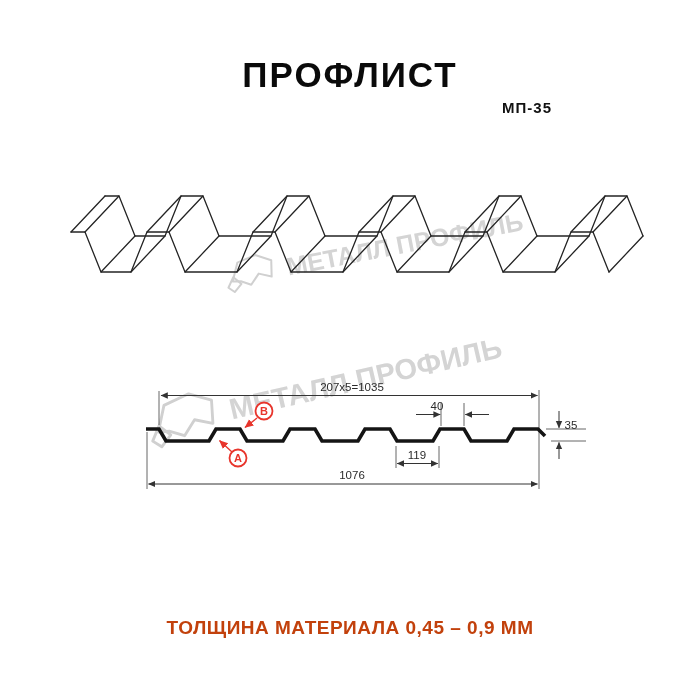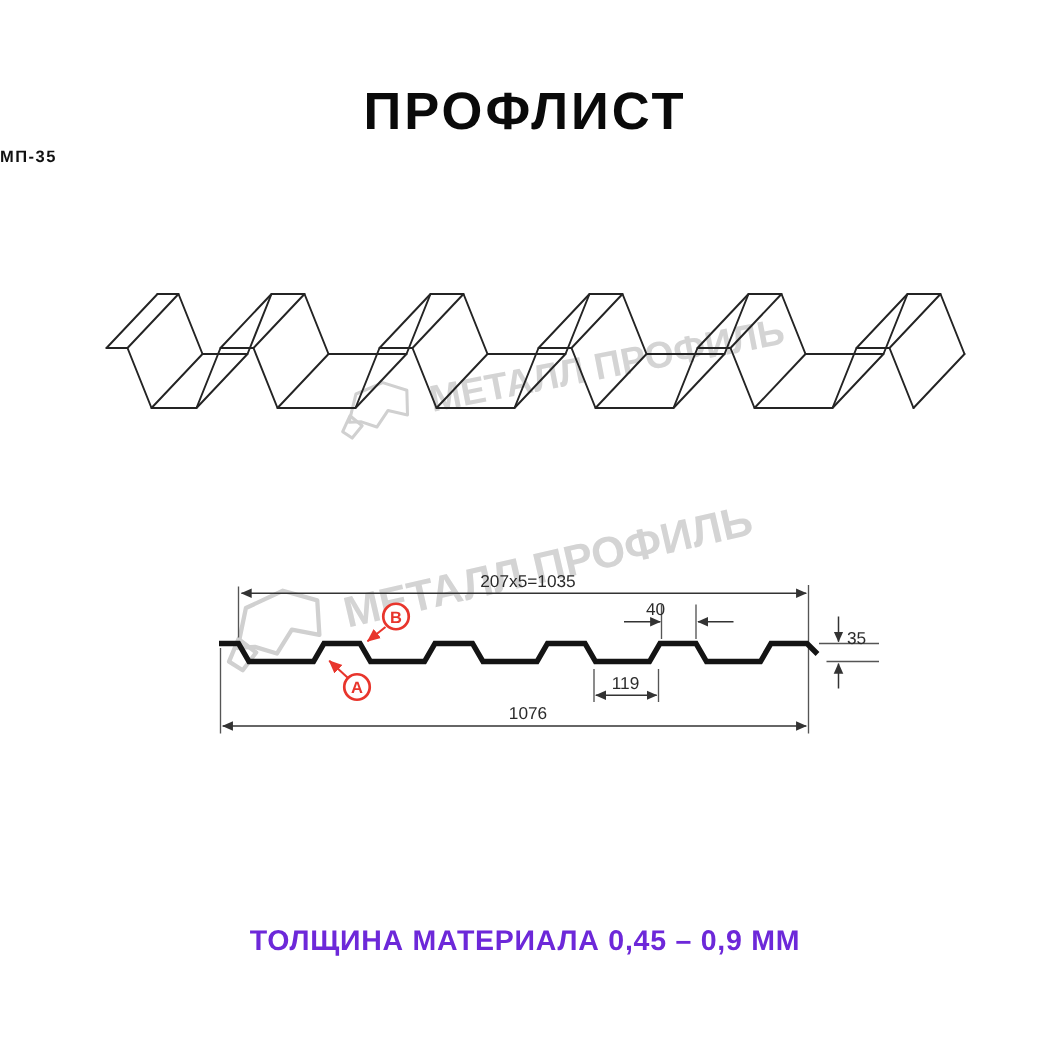--- a/index.html
+++ b/index.html
@@ -1,42 +1,42 @@
 <!DOCTYPE html>
 <html><head>
 <meta charset="utf-8">
 <style>
   html,body{margin:0;padding:0;background:#fff;}
   .page{position:relative;width:700px;height:700px;background:#ffffff;overflow:hidden;
         font-family:"Liberation Sans",sans-serif;border-radius:13px;}
   
   .title{position:absolute;top:55px;left:0;width:700px;text-align:center;
          font-size:35px;font-weight:bold;letter-spacing:2px;color:#0a0a0a;}
-  .subtitle{position:absolute;top:99px;left:0;width:552px;text-align:left;
-            font-size:11px;font-weight:bold;letter-spacing:1px;color:#111;}
+  .subtitle{position:absolute;top:99px;left:0;width:552px;text-align:right;
+            font-size:15px;font-weight:bold;letter-spacing:1px;color:#111;}
   
   .wm{position:absolute;display:flex;align-items:center;gap:10px;color:#d4d4d4;
       font-weight:bold;white-space:nowrap;z-index:1;transform-origin:left center;}
   .wm-1{left:224px;top:258px;transform:rotate(-11deg);font-size:25px;}
   .wm-2{left:146px;top:400px;transform:rotate(-13deg);font-size:29px;}
   .wm svg{flex:0 0 auto;}
   
   .iso{position:absolute;left:55px;top:168px;z-index:2;}
   .iso path{fill:none;stroke:#242424;stroke-width:1.3;stroke-linejoin:round;stroke-linecap:round;}
   .cross{position:absolute;left:130px;top:380px;z-index:2;}
   .cross .profile{fill:none;stroke:#141414;stroke-width:3.6;stroke-linejoin:miter;}
   .cross .ext{stroke:#555;stroke-width:0.9;fill:none;}
   .cross .dim{stroke:#333;stroke-width:1;fill:none;}
   .cross text{font:11.5px "Liberation Sans",sans-serif;fill:#2b2b2b;}
   .cross .redline{stroke:#e8352c;stroke-width:1.4;fill:none;}
   .cross .redcircle{fill:#ffffff;stroke:#e8352c;stroke-width:1.8;}
   .cross text.redletter{fill:#e8352c;font-weight:bold;font-size:11px;}
   
   .footer{position:absolute;top:617px;left:0;width:700px;text-align:center;
-          font-size:19px;font-weight:bold;letter-spacing:0.5px;color:#6d28d9;}
+          font-size:19px;font-weight:bold;letter-spacing:0.5px;color:#c2410c;}
 </style>
 </head>
 <body>
 
 <div class="page">
 
   <div class="title">ПРОФЛИСТ</div>
   <div class="subtitle">МП-35</div>
 
   <div class="wm wm-1">

